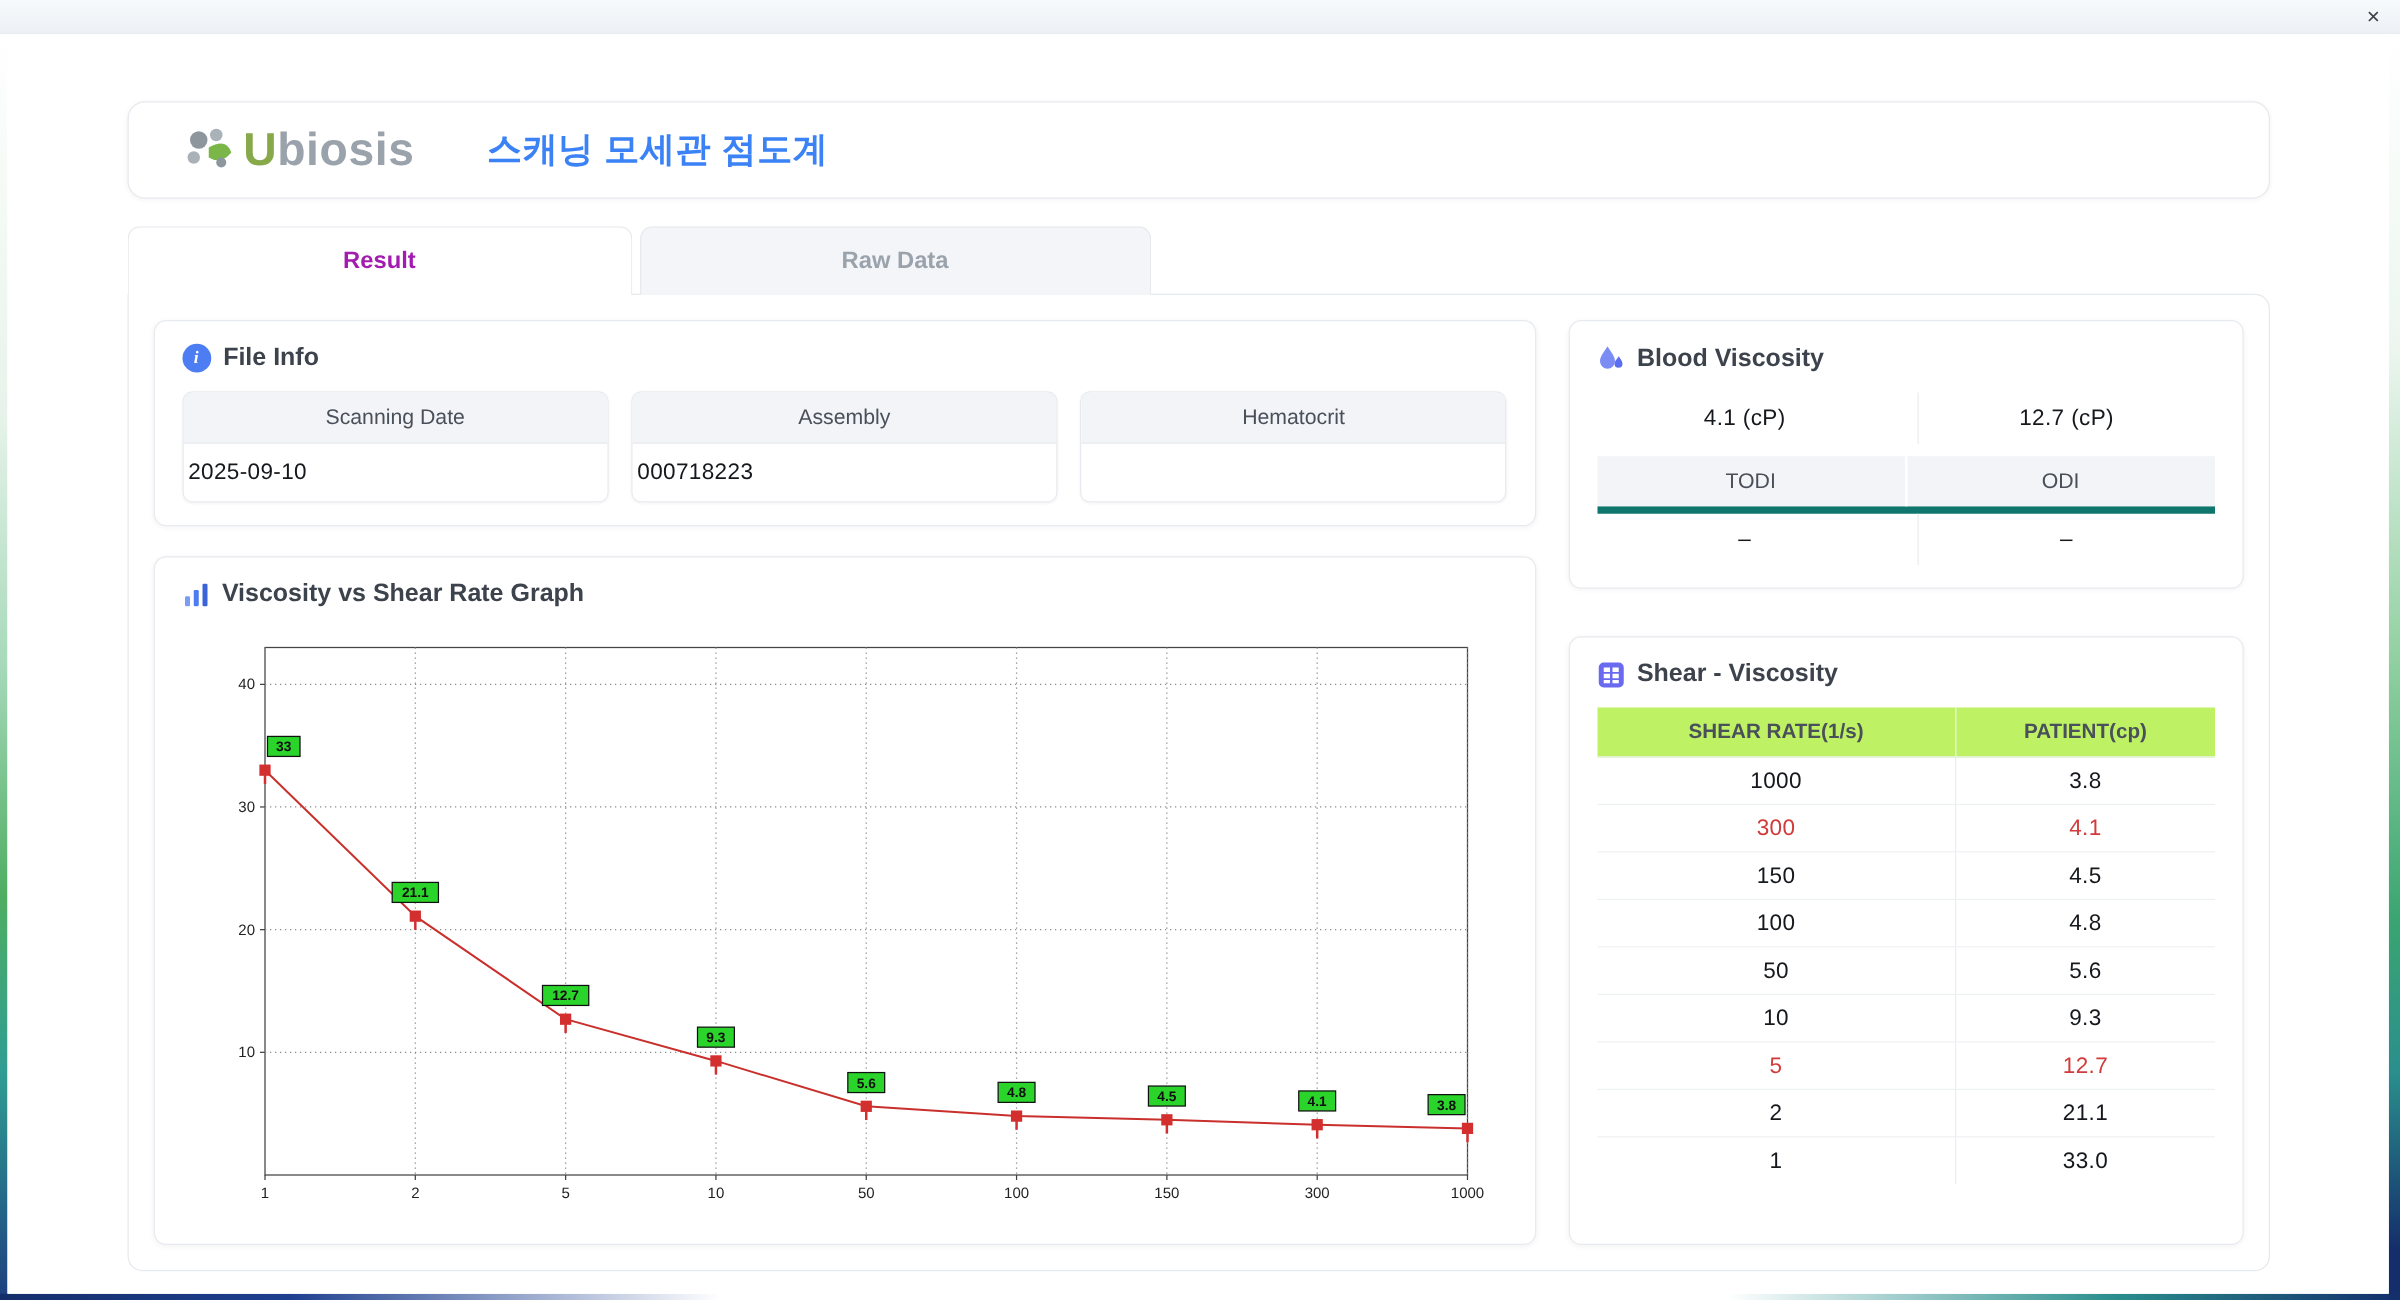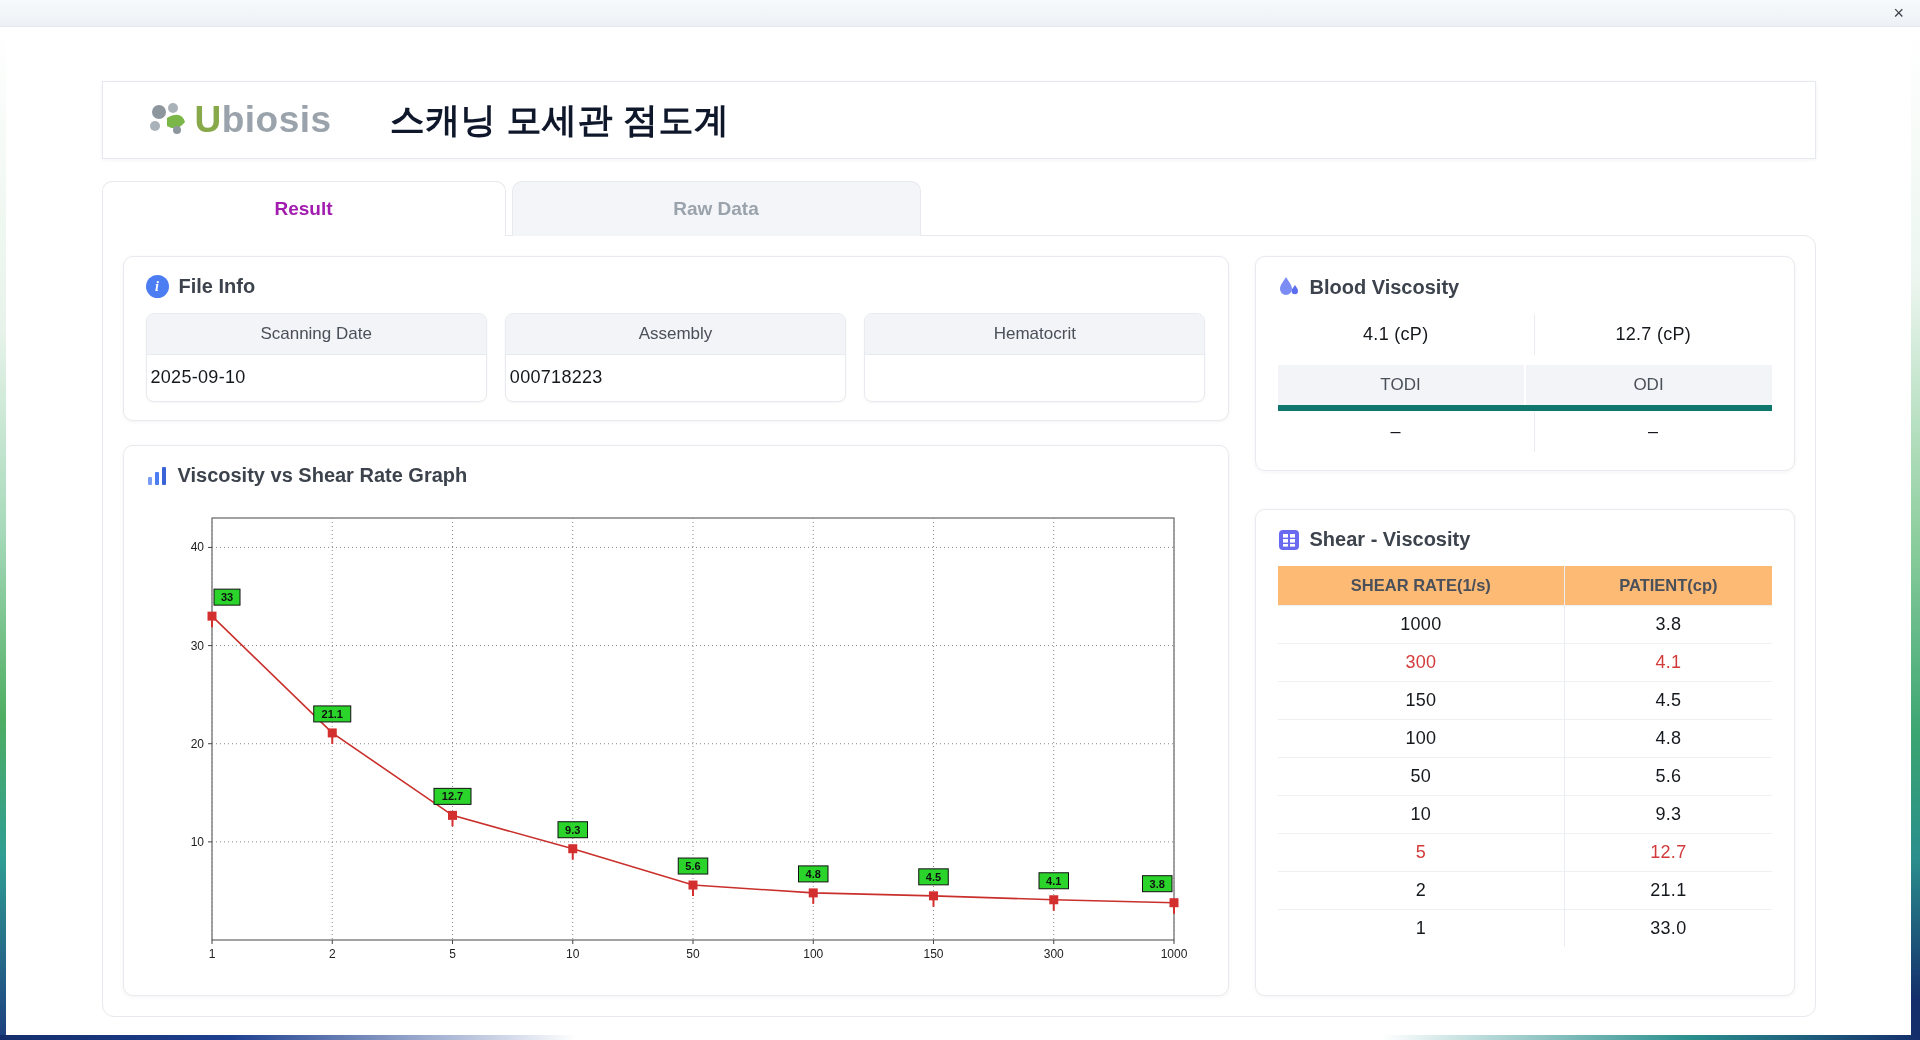--- a/index.html
+++ b/index.html
@@ -35,29 +35,29 @@
   }
   .window {
     position:absolute; top:27px; left:6px; right:9px; bottom:5px;
     background:#ffffff; z-index:1;
   }
 
   
   .logo-card {
     width:1714px; height:78px;
     margin:54px auto 0;
-    border:1px solid #e6e9ed; border-radius:0;
+    border:1px solid #e6e9ed; border-radius:14px;
     box-shadow:0 1px 4px rgba(30,40,60,.05);
     display:flex; align-items:center; gap:58px;
     padding:0 44px; background:#fff;
   }
   .brand { display:flex; align-items:center; gap:6px; }
   .brand-text { font-size:37px; font-weight:600; letter-spacing:.5px; color:#9aa3ab; }
   .brand-u { color:#87a94a; }
-  .app-title { font-size:35px; font-weight:700; color:#0f172a; letter-spacing:.5px; }
+  .app-title { font-size:28px; font-weight:700; color:#3b82f6; letter-spacing:.5px; }
 
   
   .tabs { width:1714px; margin:22px auto 0; display:flex; gap:6px; position:relative; z-index:3; }
   .tab {
     height:55px; display:flex; align-items:center; justify-content:center;
     border:1px solid #e6e9ed; border-bottom:none;
     border-radius:10px 10px 0 0; font-size:19px; cursor:pointer;
   }
   .tab.active   { width:404px; background:#fff; color:#a21caf; font-weight:700; }
   .tab.inactive { width:409px; background:#f3f5f8; color:#9aa2ac; font-weight:600; }
@@ -113,21 +113,21 @@
   .bv-gap { margin-top:10px; border-top:none !important; }
   .bv-cell { flex:1; text-align:center; padding:10px 0; font-size:17px; }
   .bv-cell + .bv-cell { border-left:2px solid #fff; }
   .bv-head .bv-cell { background:#f2f4f7; color:#4a505a; }
   .bv-val  .bv-cell { color:#15181c; font-size:18px; letter-spacing:.3px; }
   .bv-val  .bv-cell + .bv-cell { border-left:1px solid #e9edf1;margin-left:20px; }
 
   
   .sv-table { width:100%; border-collapse:collapse; }
   .sv-table th {
-    background:#fdba74; font-size:16.5px; font-weight:600; color:#4a505a;
+    background:#bef264; font-size:16.5px; font-weight:600; color:#4a505a;
     padding:10px 4px; text-align:center;
   }
   .sv-table td {
     text-align:center; padding:8px 4px; font-size:18px; color:#15181c;
     border-top:1px solid #eef1f4; letter-spacing:.3px;
   }
   .sv-table th + th, .sv-table td + td { border-left:1px solid #e9edf1; }
   .sv-table tr.highlight td { color:#d23b3b; }
 
   .chart-wrap { margin-left:26px; margin-top:4px; }

